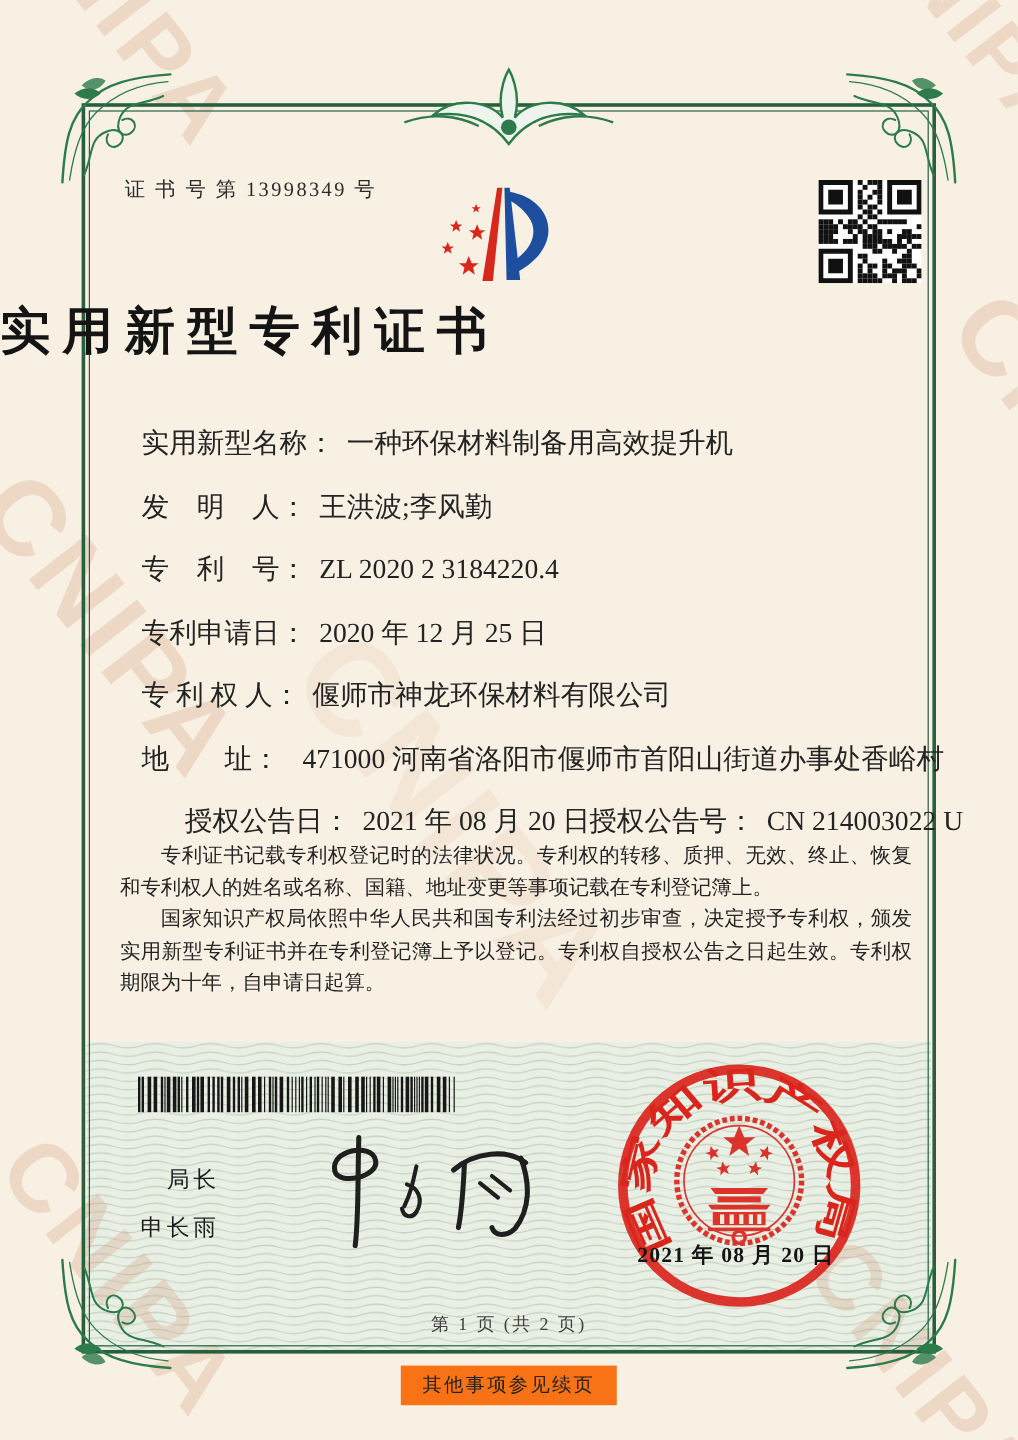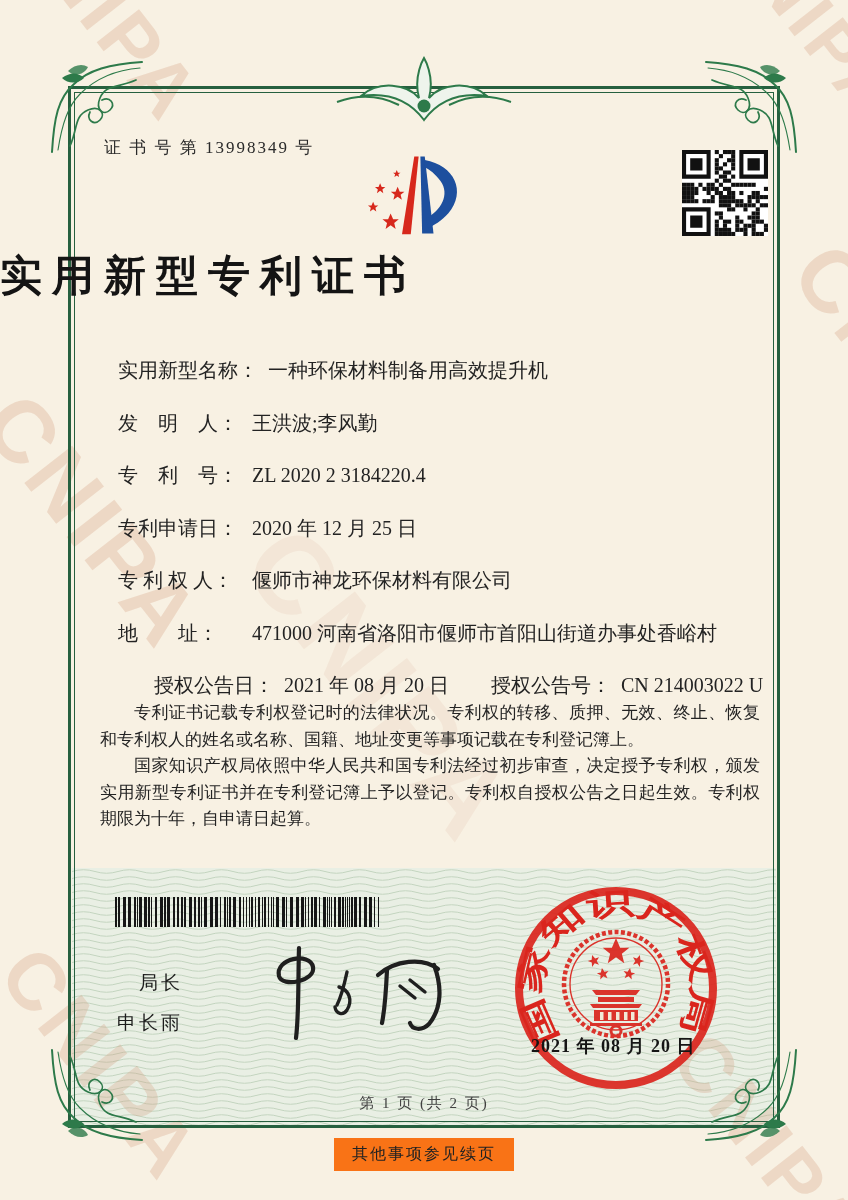--- a/index.html
+++ b/index.html
@@ -21,31 +21,31 @@
   .guilloche{position:absolute;left:72px;right:72px;top:868px;height:258px;z-index:1;}
 
   .corner{position:absolute;width:96px;height:96px;z-index:5;}
   .corner.tl{left:48px;top:58px;}
   .corner.tr{right:48px;top:58px;transform:scaleX(-1);}
   .corner.bl{left:48px;bottom:56px;transform:scaleY(-1);}
   .corner.br{right:48px;bottom:56px;transform:scale(-1,-1);}
   .top-ornament{position:absolute;left:309px;top:50px;z-index:5;}
 
   
-  .cert-no{position:absolute;left:104px;top:136px;font-size:17px;
+  .cert-no{position:absolute;left:104px;top:146px;font-size:17px;
            letter-spacing:2px;color:#2a2a2a;z-index:10;}
   .logo{position:absolute;left:360px;top:138px;z-index:10;}
   .qr{position:absolute;left:682px;top:150px;z-index:10;}
 
   .title{position:absolute;left:0;right:0;top:248px;text-align:left;
          font-size:42px;font-weight:bold;letter-spacing:10px;color:#141414;z-index:10;}
 
   
   .fields{position:absolute;left:118px;top:356px;right:64px;z-index:10;
-          font-size:20px;color:#232323;}
+          font-size:23px;color:#232323;}
   .field-row{height:28px;line-height:28px;margin-bottom:24.5px;white-space:nowrap;}
   .field-label{display:inline-block;min-width:124px;}
   .field-value{margin-left:10px;}
   .grant-row{display:flex;margin-left:36px;}
   .grant-pair1{width:337px;}
 
   
   .paras{position:absolute;left:100px;right:88px;top:700px;z-index:10;
          font-size:17px;line-height:26.5px;color:#242424;text-align:justify;}
   .paras p{margin:0;text-indent:2em;}

